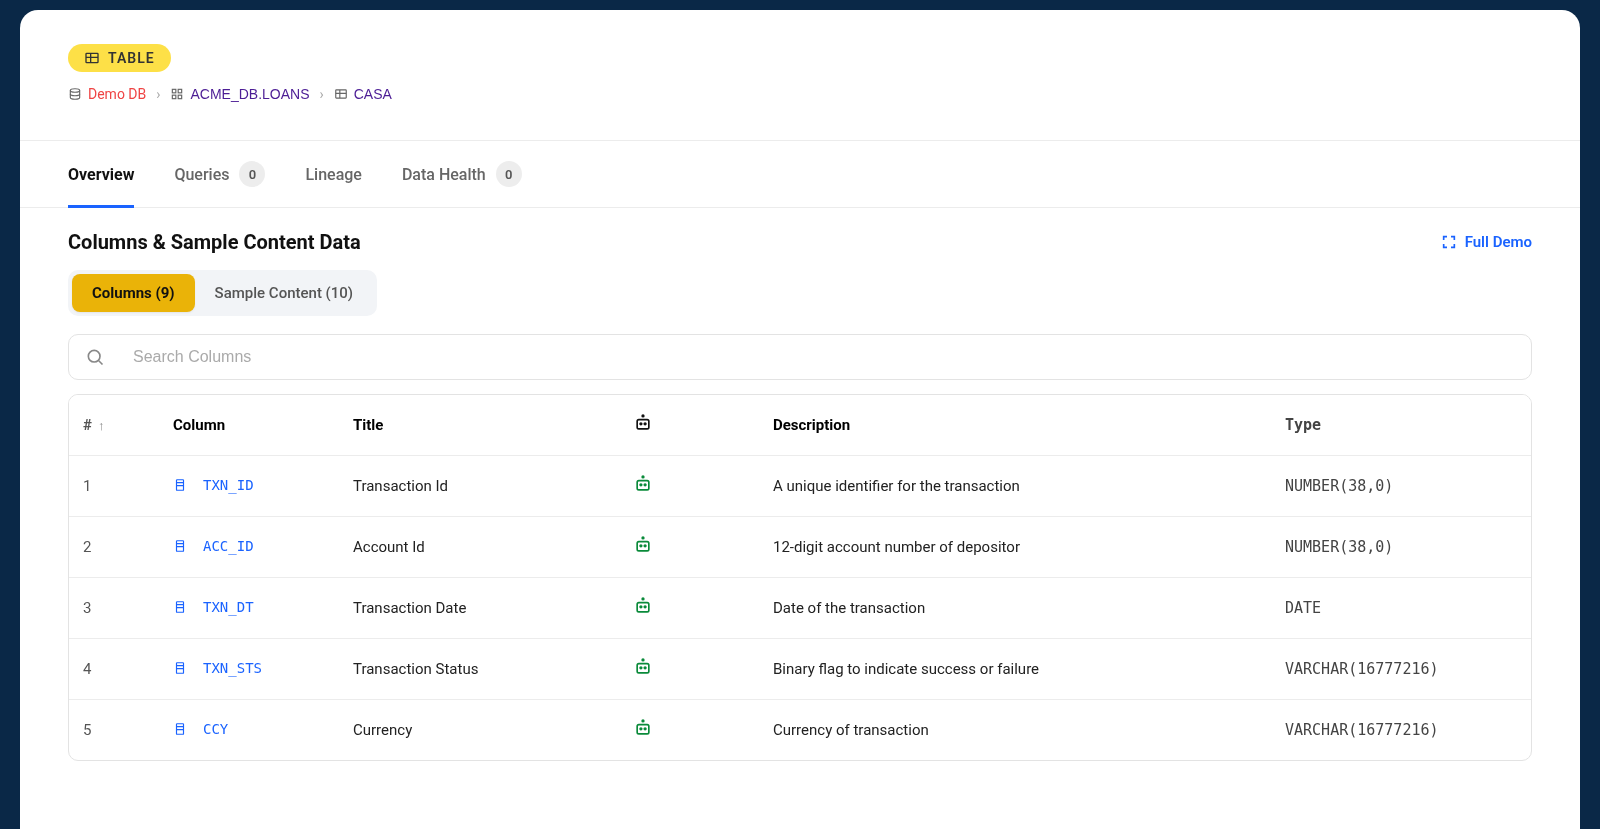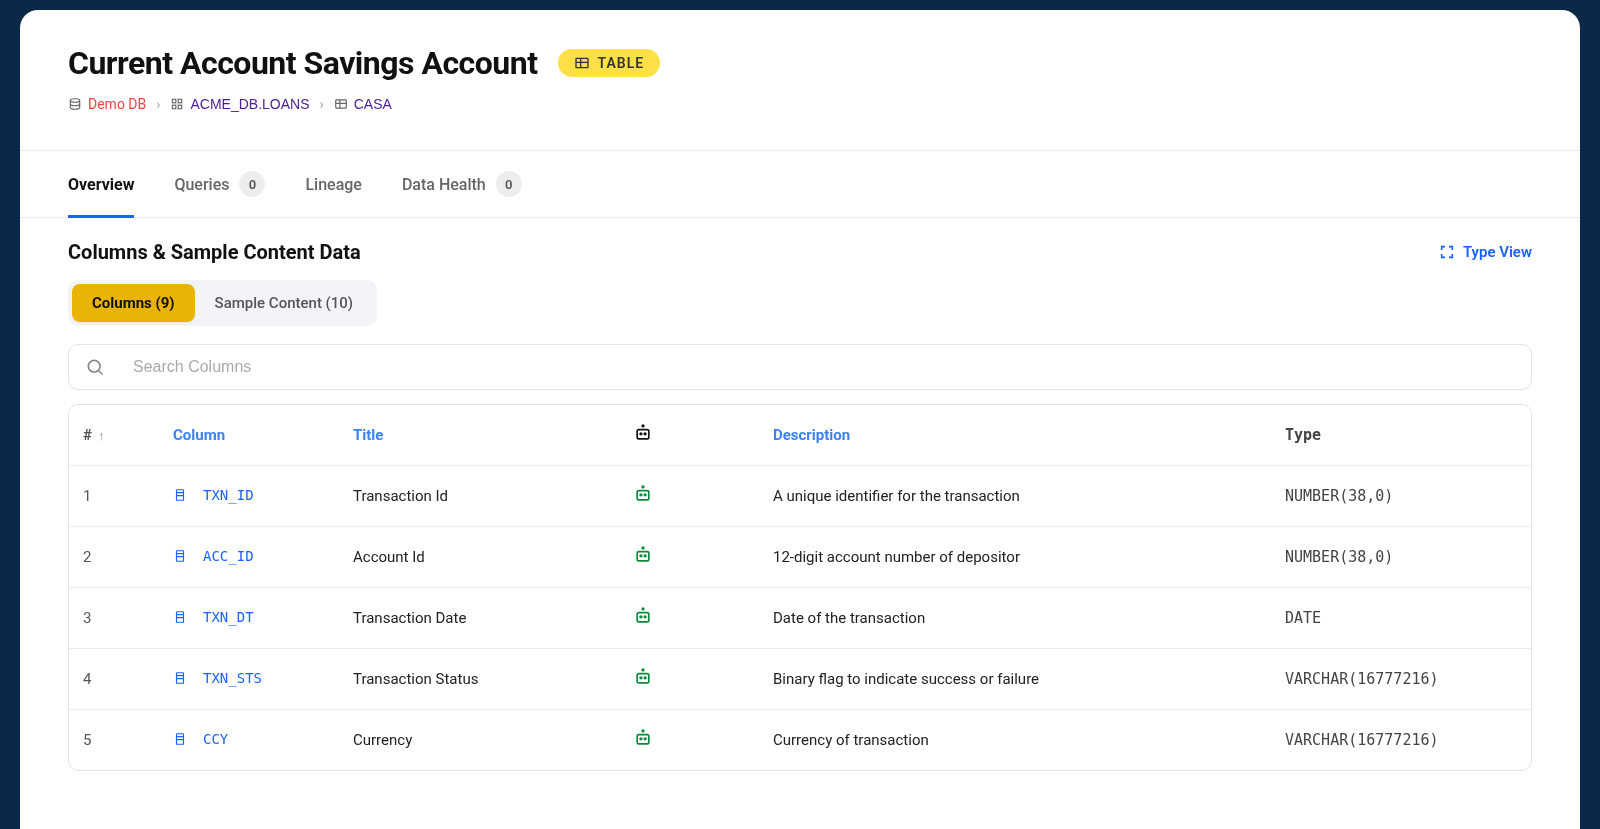--- a/index.html
+++ b/index.html
@@ -176,21 +176,21 @@
     overflow:hidden;
   }
   table.data th, table.data td {
     text-align:left;
     padding:18px 14px;
     font-size:15px;
     border-bottom:1px solid #ececec;
   }
   table.data th {
     font-weight:700;
-    color:#3b82f6;
+    color:#000000;
     background:#fff;
   }
   table.data td { color:#222; }
   table.data tr:last-child td { border-bottom:none; }
   .col-num { width:90px; color:#555 !important; }
   .col-name { width:180px; }
   .col-title { width:280px; }
   .col-bot { width:140px; }
   .col-desc { }
   .col-type { width:260px; font-family: ui-monospace, "SF Mono", Menlo, Consolas, monospace; color:#444 !important; }
@@ -210,21 +210,20 @@
   .bot-icon.black path, .bot-icon.black rect, .bot-icon.black circle { stroke:#111; }
   th.col-bot, td.col-bot { padding-left:0; }
 </style>
 </head>
 <body>
 
 <div class="page">
 
   <div class="header">
     <div class="title-row">
-      <h1 class="page-title">Current Account Savings Account</h1>
       <span class="badge-table">
         <svg viewBox="0 0 24 24" fill="none" stroke="#333" stroke-width="2">
             <rect x="3" y="5" width="18" height="14" rx="1"></rect>
             <line x1="3" y1="11" x2="21" y2="11"></line>
             <line x1="10" y1="5" x2="10" y2="19"></line>
           </svg>
         <span>TABLE</span>
       </span>
     </div>
 
@@ -279,21 +278,21 @@
   </div>
 
   <div class="content">
 
     <div class="section-head">
       <div class="section-title">Columns &amp; Sample Content Data</div>
       <div class="full-view">
         <svg viewBox="0 0 24 24" fill="none" stroke-width="2.5">
             <path d="M4 9V4h5M20 9V4h-5M4 15v5h5M20 15v5h-5"></path>
           </svg>
-        <span>Type View</span>
+        <span>Full Demo</span>
       </div>
     </div>
 
     <div class="subtabs">
       <div class="subtab active">Columns (9)</div>
       <div class="subtab">Sample Content (10)</div>
     </div>
 
     <div class="search-wrap">
       <svg viewBox="0 0 24 24" fill="none" stroke-width="2">

